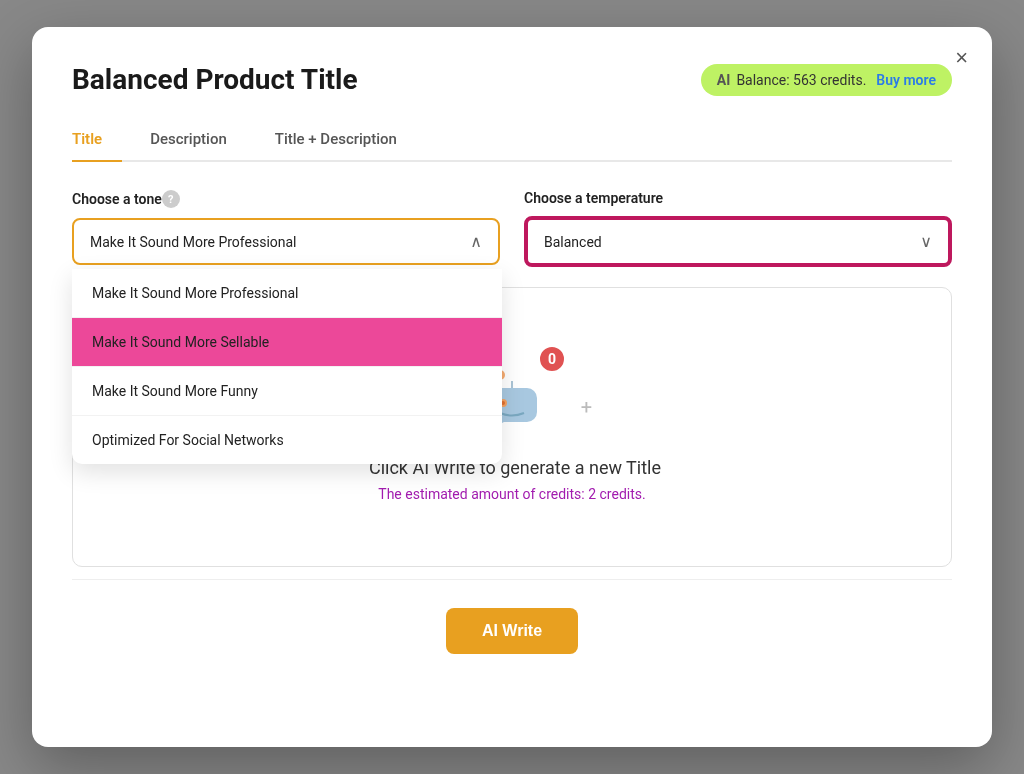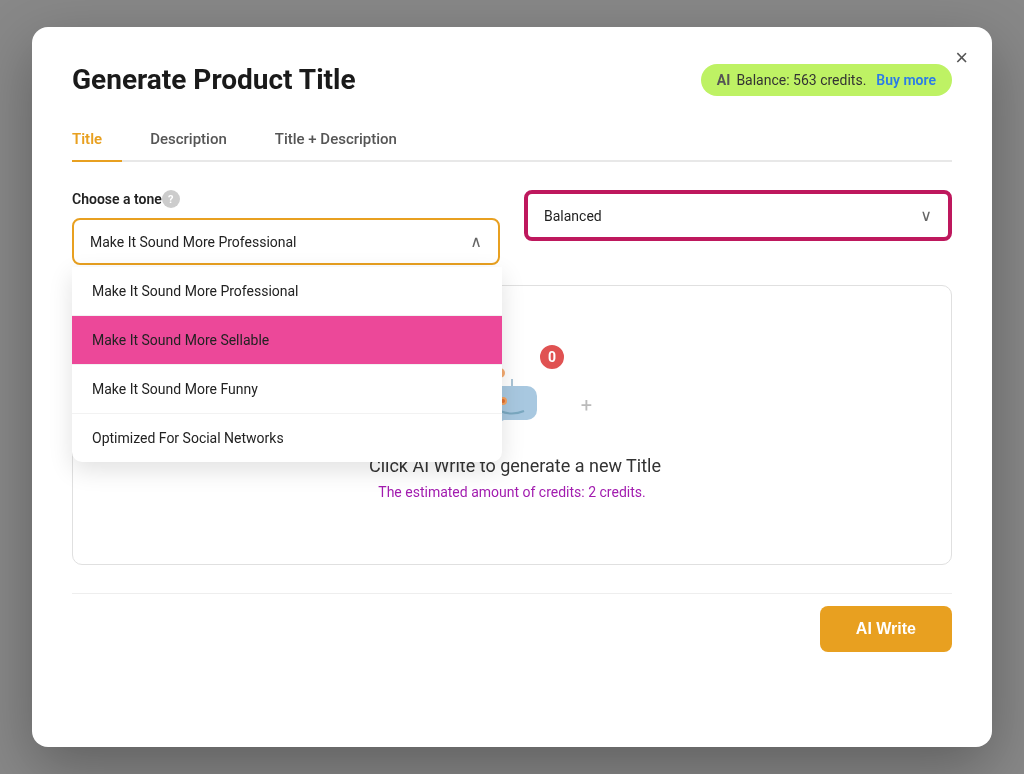--- a/index.html
+++ b/index.html
@@ -216,23 +216,23 @@
       margin-bottom: 8px;
       font-weight: 400;
       margin-left: 6px;
     }
     .credits-text {
       font-size: 14px;
       color: #a21caf;
     }
     .modal-footer {
       display: flex;
-      justify-content: flex-end;
-      margin-top: 28px;
-      padding-top: 12px;
+      justify-content: center;
+      margin-top: 12px;
+      padding-top: 28px;
       border-top: 1px solid #eee;
     }
     .ai-write-btn {
       background: #e8a020;
       color: #fff;
       border: none;
       border-radius: 8px;
       padding: 14px 36px;
       font-size: 16px;
       font-weight: 600;
@@ -241,21 +241,21 @@
   </style>
 </head>
 <body>
 
 <div class="modal-overlay">
   <div class="modal">
 
     <button class="modal-close">×</button>
 
     <div class="modal-header">
-      <h1 class="modal-title">Generate Product Title</h1>
+      <h1 class="modal-title">Balanced Product Title</h1>
       <div class="balance-badge">
         <span class="ai-icon">AI</span>
         <span>Balance: 563 credits.</span>
         <a class="buy-more-link">Buy more</a>
       </div>
     </div>
 
     <div class="tabs">
       <div class="tab active">Title</div>
       <div class="tab">Description</div>
@@ -276,20 +276,23 @@
 
         <div class="dropdown-menu">
           <div class="dropdown-item">Make It Sound More Professional</div>
           <div class="dropdown-item highlighted">Make It Sound More Sellable</div>
           <div class="dropdown-item">Make It Sound More Funny</div>
           <div class="dropdown-item">Optimized For Social Networks</div>
         </div>
       </div>
 
       <div class="form-group">
+        <div class="form-label">
+          <span>Choose a temperature</span>
+        </div>
         <div class="select-box secondary">
           <span>Balanced</span>
           <span class="chevron">∨</span>
         </div>
       </div>
     </div>
 
     <div class="content-area">
       <div class="robot-container">
         

